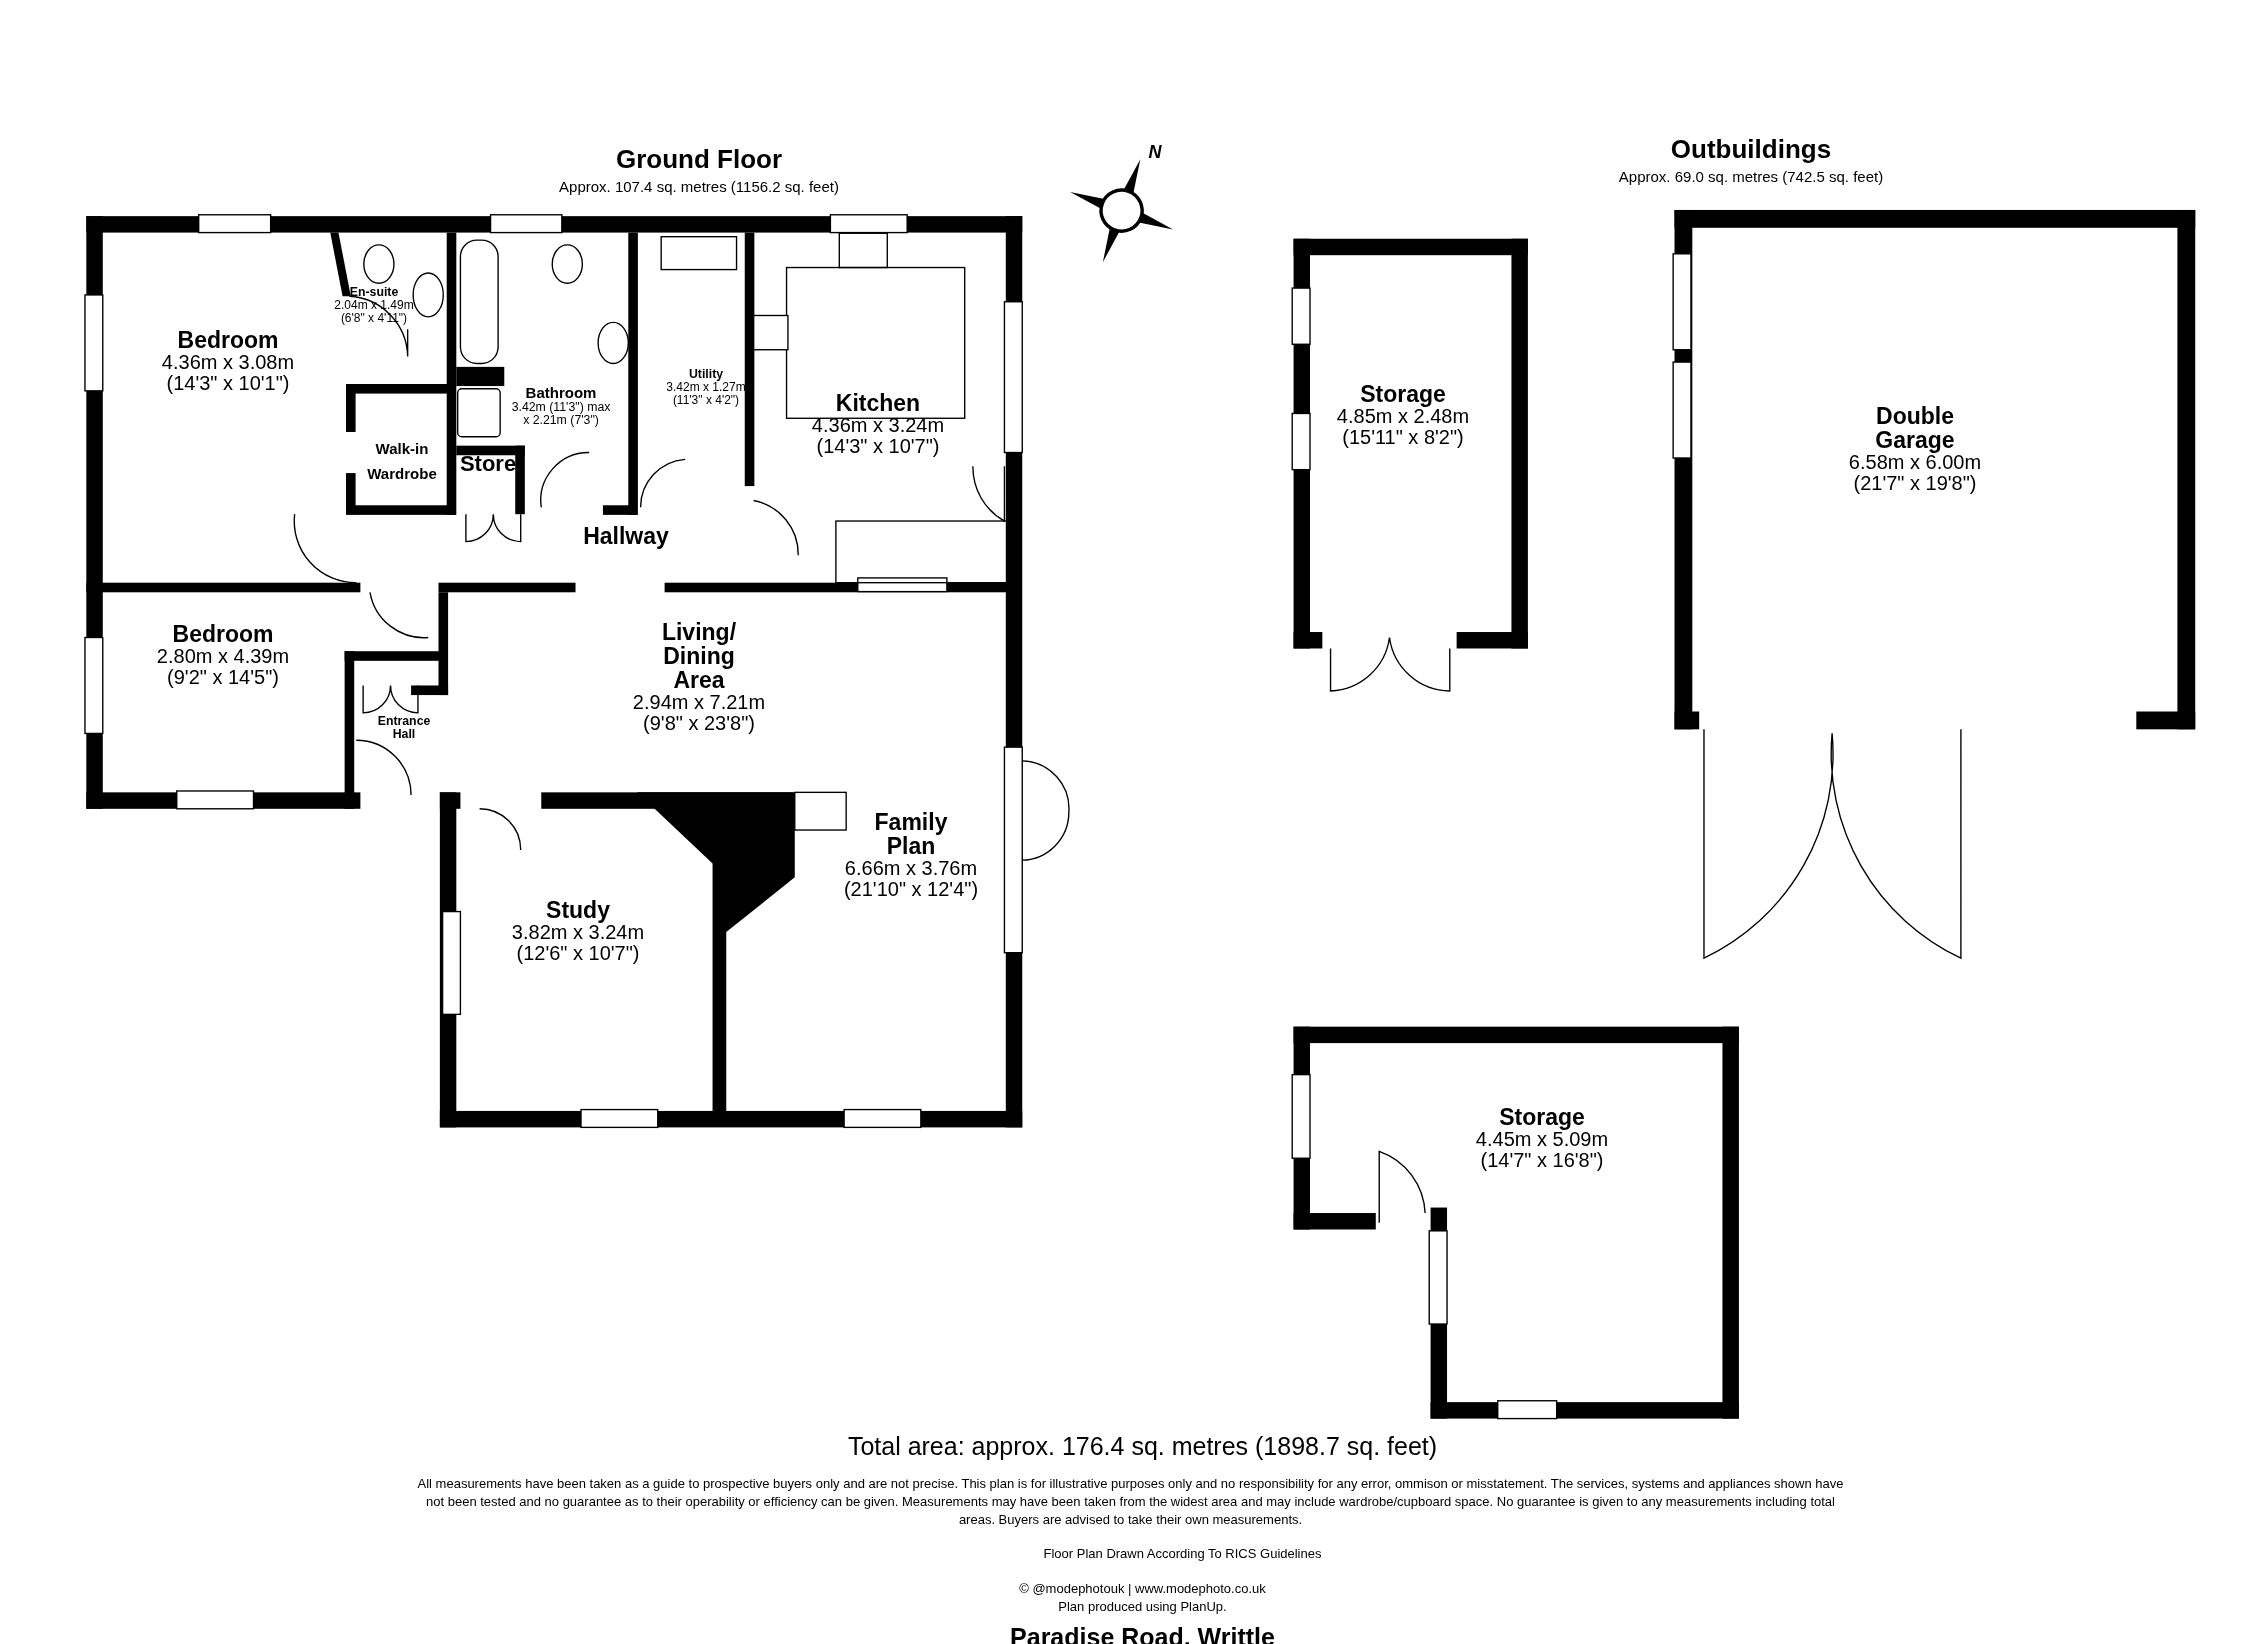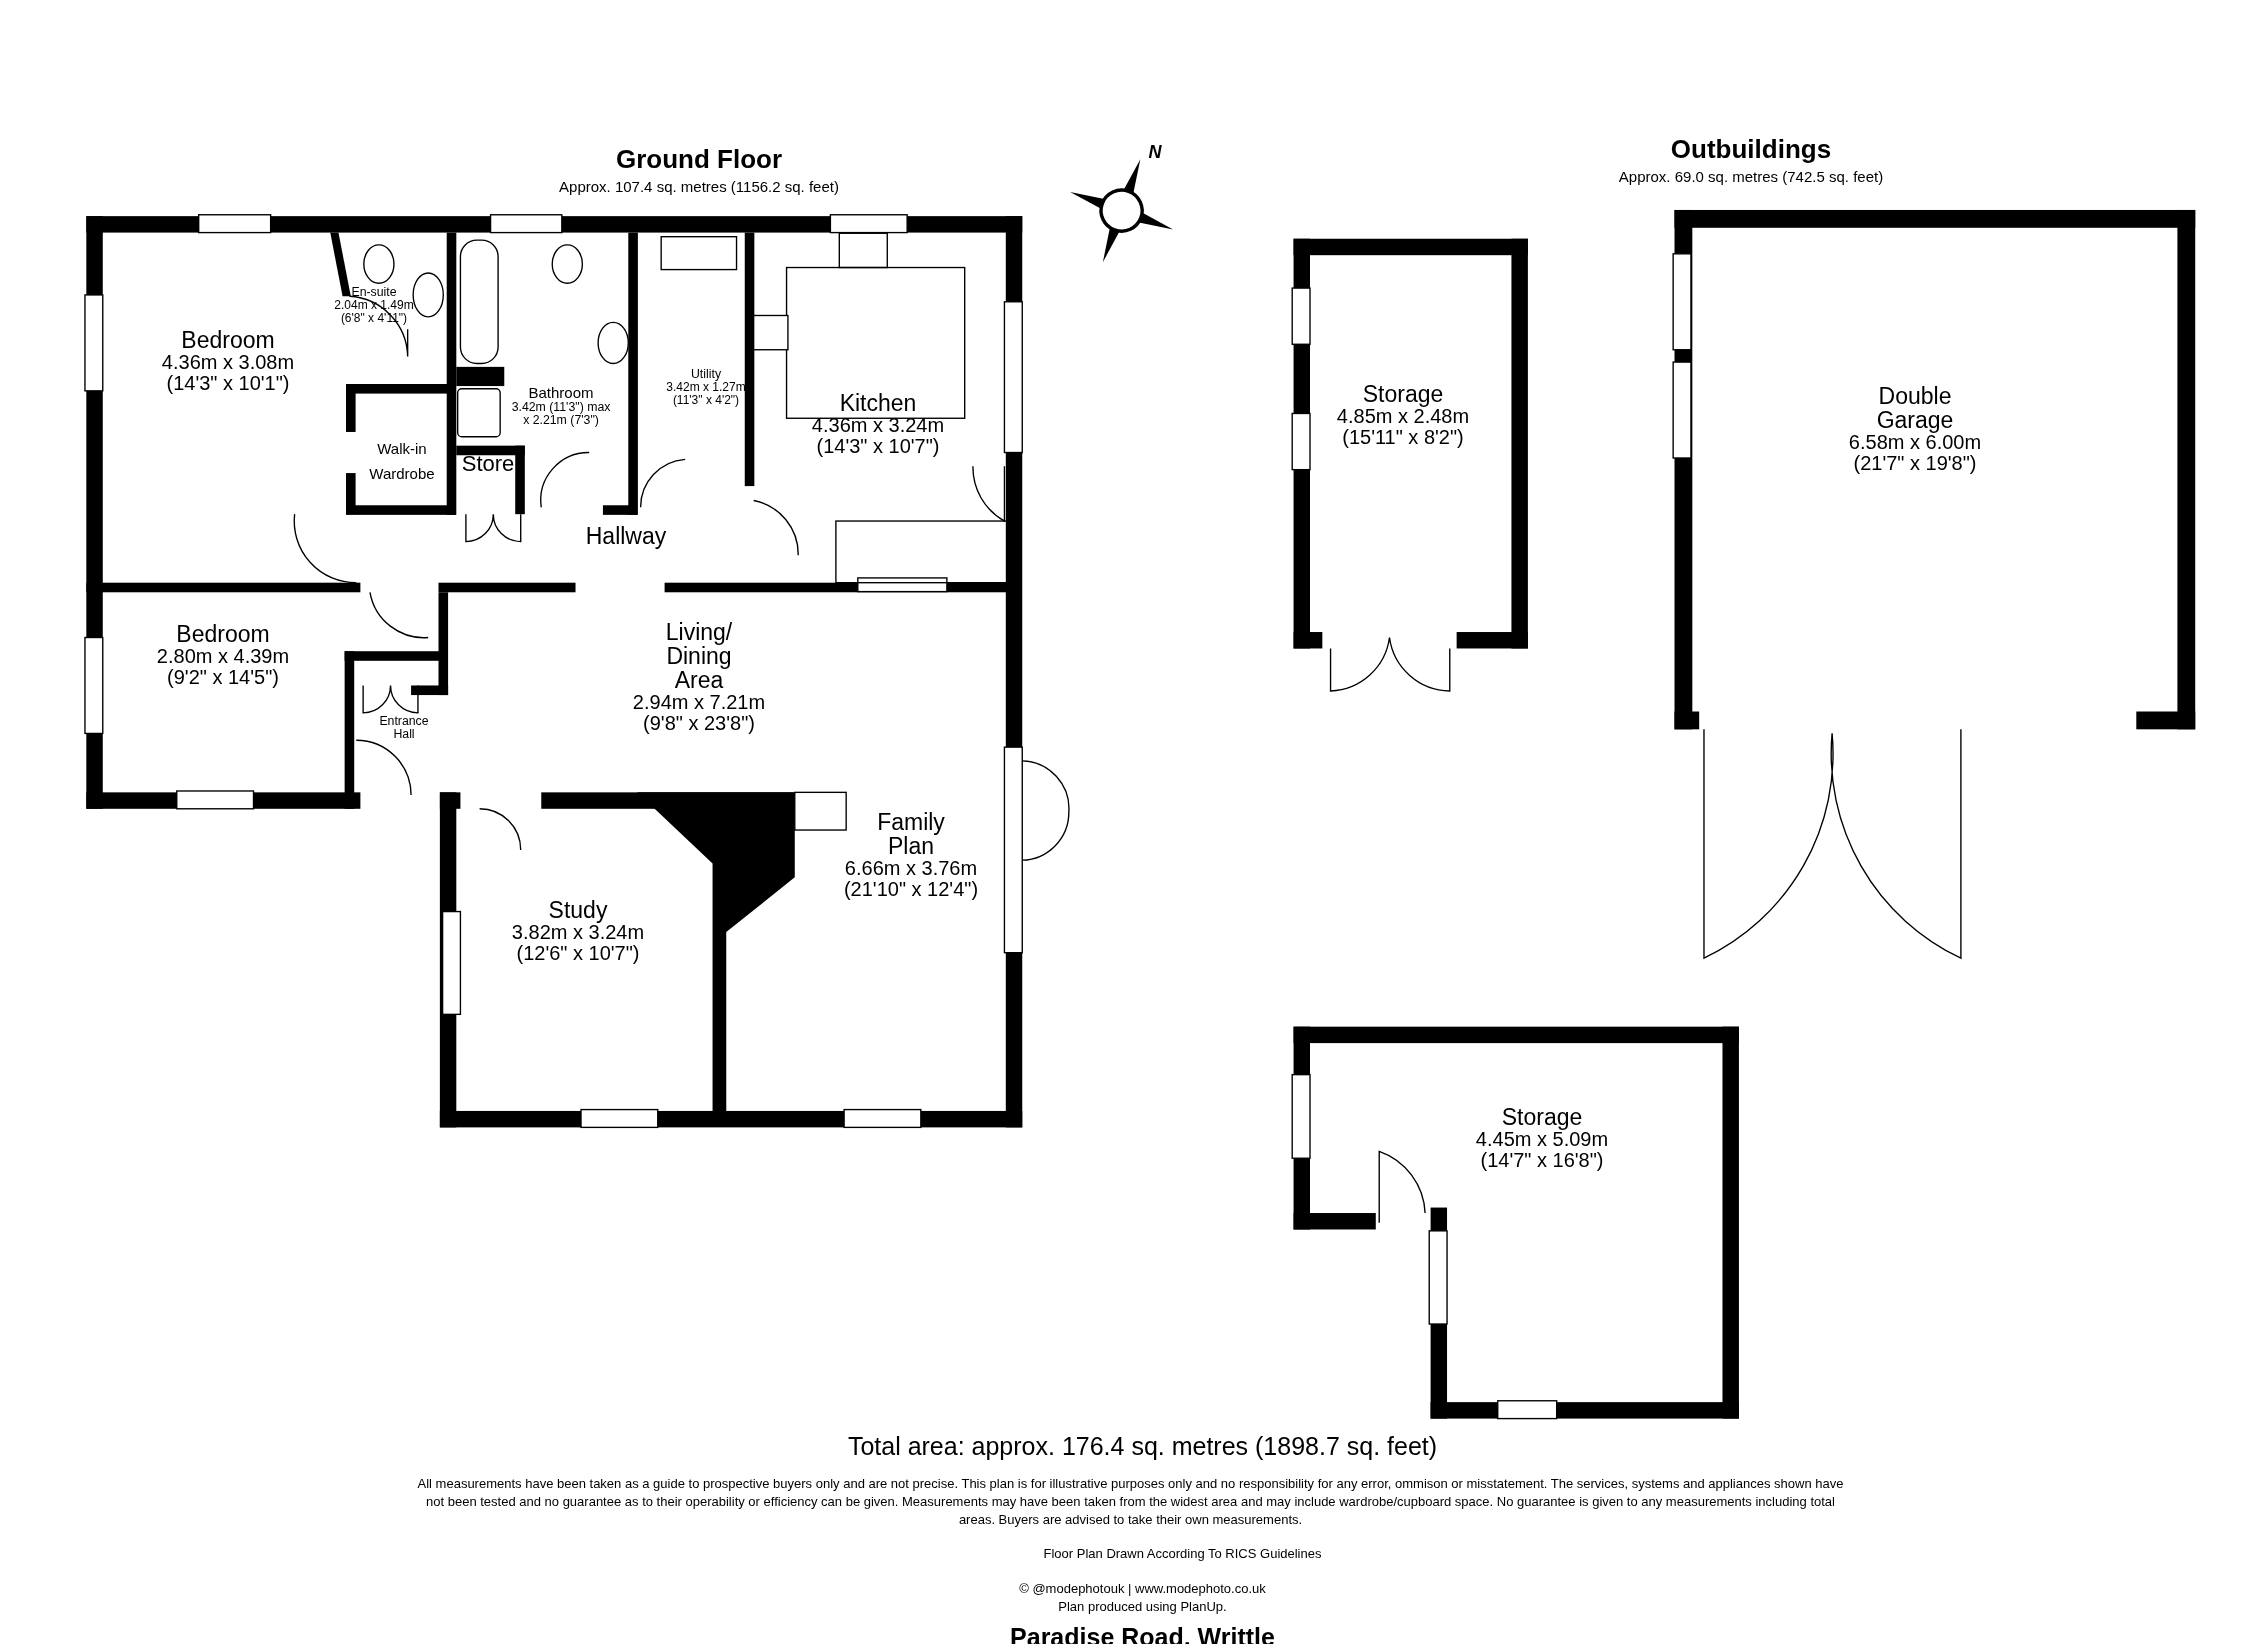--- a/index.html
+++ b/index.html
@@ -3,21 +3,21 @@
 <meta charset="utf-8">
 <style>
   html, body { margin:0; padding:0; background:#ffffff; }
   body { width:2261px; height:1645px; position:relative; overflow:hidden; font-family:"Liberation Sans", sans-serif; color:#000; }
   svg.plan { position:absolute; left:0; top:0; width:2261px; height:1645px; }
   .wall { fill:#000; }
   .fix { fill:#fff; stroke:#000; stroke-width:2; }
   .thin { fill:none; stroke:#000; stroke-width:2; }
   .win { fill:#fff; stroke:#000; stroke-width:2; }
   .lbl { position:absolute; text-align:center; transform:translateX(-50%); white-space:nowrap; line-height:1.05; }
-  .rname { font-weight:normal; font-size:23px; }
+  .rname { font-weight:bold; font-size:23px; }
   .rdim { font-size:20px; }
   .sm .rname { font-size:12.3px; }
   .sm .rdim { font-size:12px; }
   .md .rname { font-size:15px;margin-top:9px; }
   .md .rdim { font-size:12.3px; }
   .heading { position:absolute; transform:translateX(-50%); text-align:center; white-space:nowrap; }
   .heading .h { font-weight:bold; font-size:26px; }
   .heading .s { font-size:15px; margin-top:2.7px; }
   .footer { position:absolute; left:12px; width:2261px; text-align:center; }
   .total { top:1432px; font-size:25px; }
@@ -241,21 +241,21 @@
   <div class="rname">Study</div>
   <div class="rdim">3.82m x 3.24m</div>
   <div class="rdim">(12'6" x 10'7")</div>
 </div>
 
 <div class="lbl" style="left:1403px;top:382px;">
   <div class="rname">Storage</div>
   <div class="rdim">4.85m x 2.48m</div>
   <div class="rdim">(15'11" x 8'2")</div>
 </div>
-<div class="lbl" style="left:1915px;top:384px;">
+<div class="lbl" style="left:1915px;top:404px;">
   <div class="rname">Double</div>
   <div class="rname">Garage</div>
   <div class="rdim">6.58m x 6.00m</div>
   <div class="rdim">(21'7" x 19'8")</div>
 </div>
 <div class="lbl" style="left:1542px;top:1105px;">
   <div class="rname">Storage</div>
   <div class="rdim">4.45m x 5.09m</div>
   <div class="rdim">(14'7" x 16'8")</div>
 </div>

